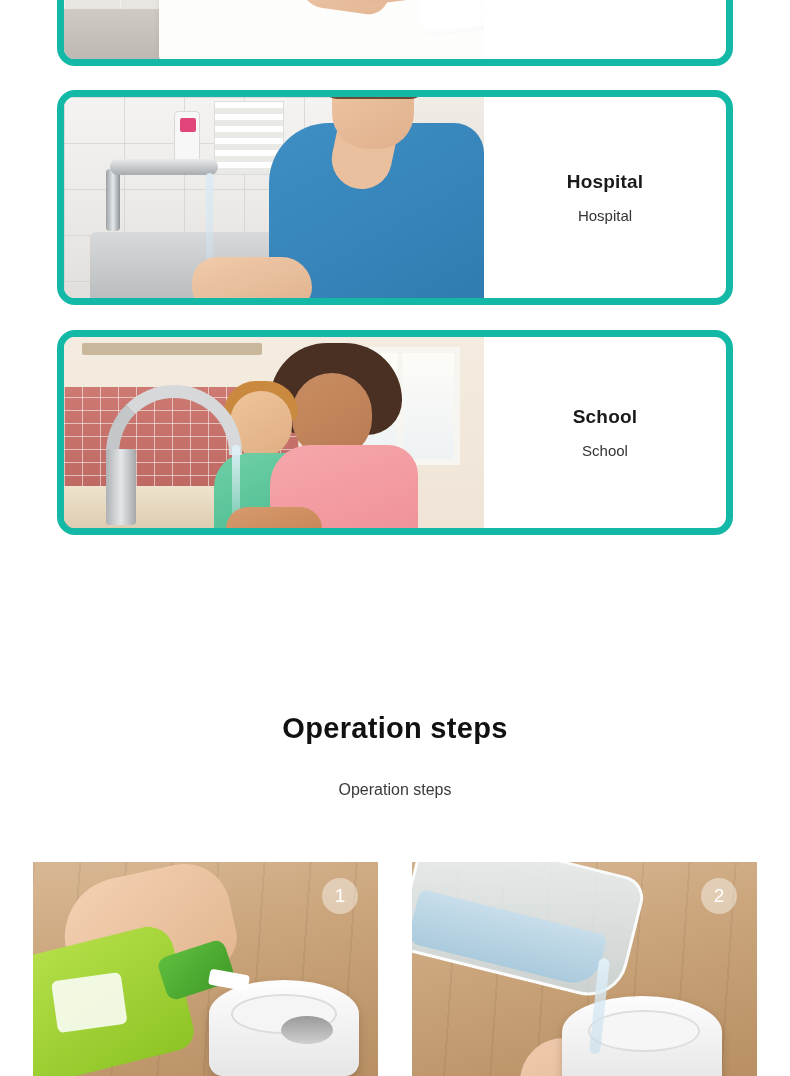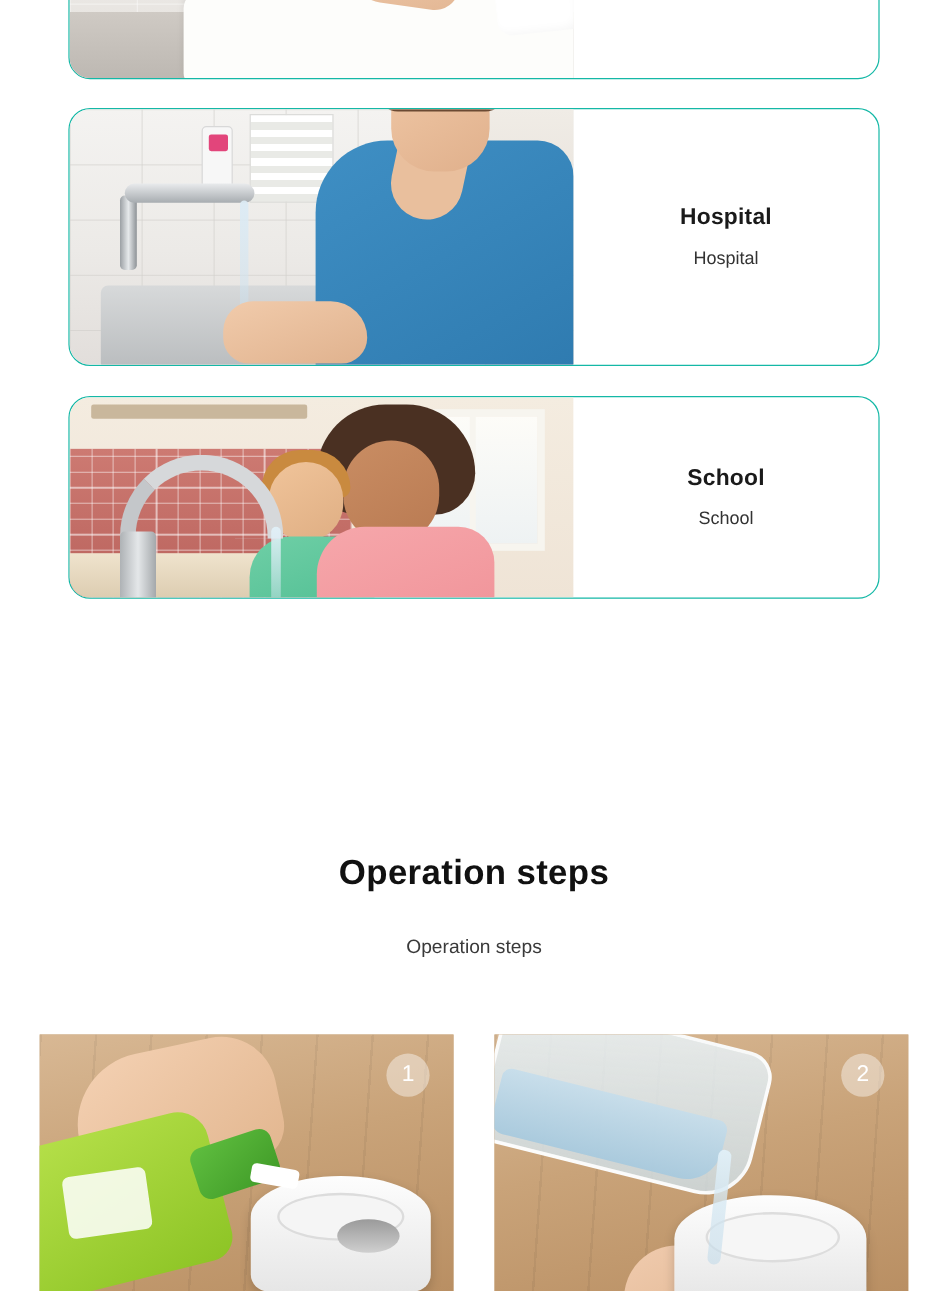--- a/index.html
+++ b/index.html
@@ -15,21 +15,21 @@
     overflow: hidden;
     background: #ffffff;
   }
 
   
   .card {
     position: absolute;
     left: 57px;
     width: 676px;
     background: #ffffff;
-    border: 1px solid #14b8a6;
+    border: 7px solid #14b8a6;
     border-radius: 18px;
     overflow: hidden;
     display: flex;
   }
   .card-photo {
     width: 420px;
     flex: 0 0 420px;
     position: relative;
     overflow: hidden;
   }
@@ -50,21 +50,21 @@
   }
   .card-sub {
     font-size: 15px;
     color: #333333;
     margin-top: 14px;
   }
 
   
   #card-home     { top: -66px; height: 132px; }
   #card-hospital { top: 90px;  height: 215px; }
-  #card-school   { top: 330px; height: 169px; }
+  #card-school   { top: 330px; height: 205px; }
 
   
   .scene { position: absolute; inset: 0; }
 
   
   .home-wall {
     position: absolute; inset: 0;
     background: linear-gradient(180deg,#f2f0ee 0%,#e8e5e1 60%,#ded9d3 100%);
   }
   .home-tilegrid {

